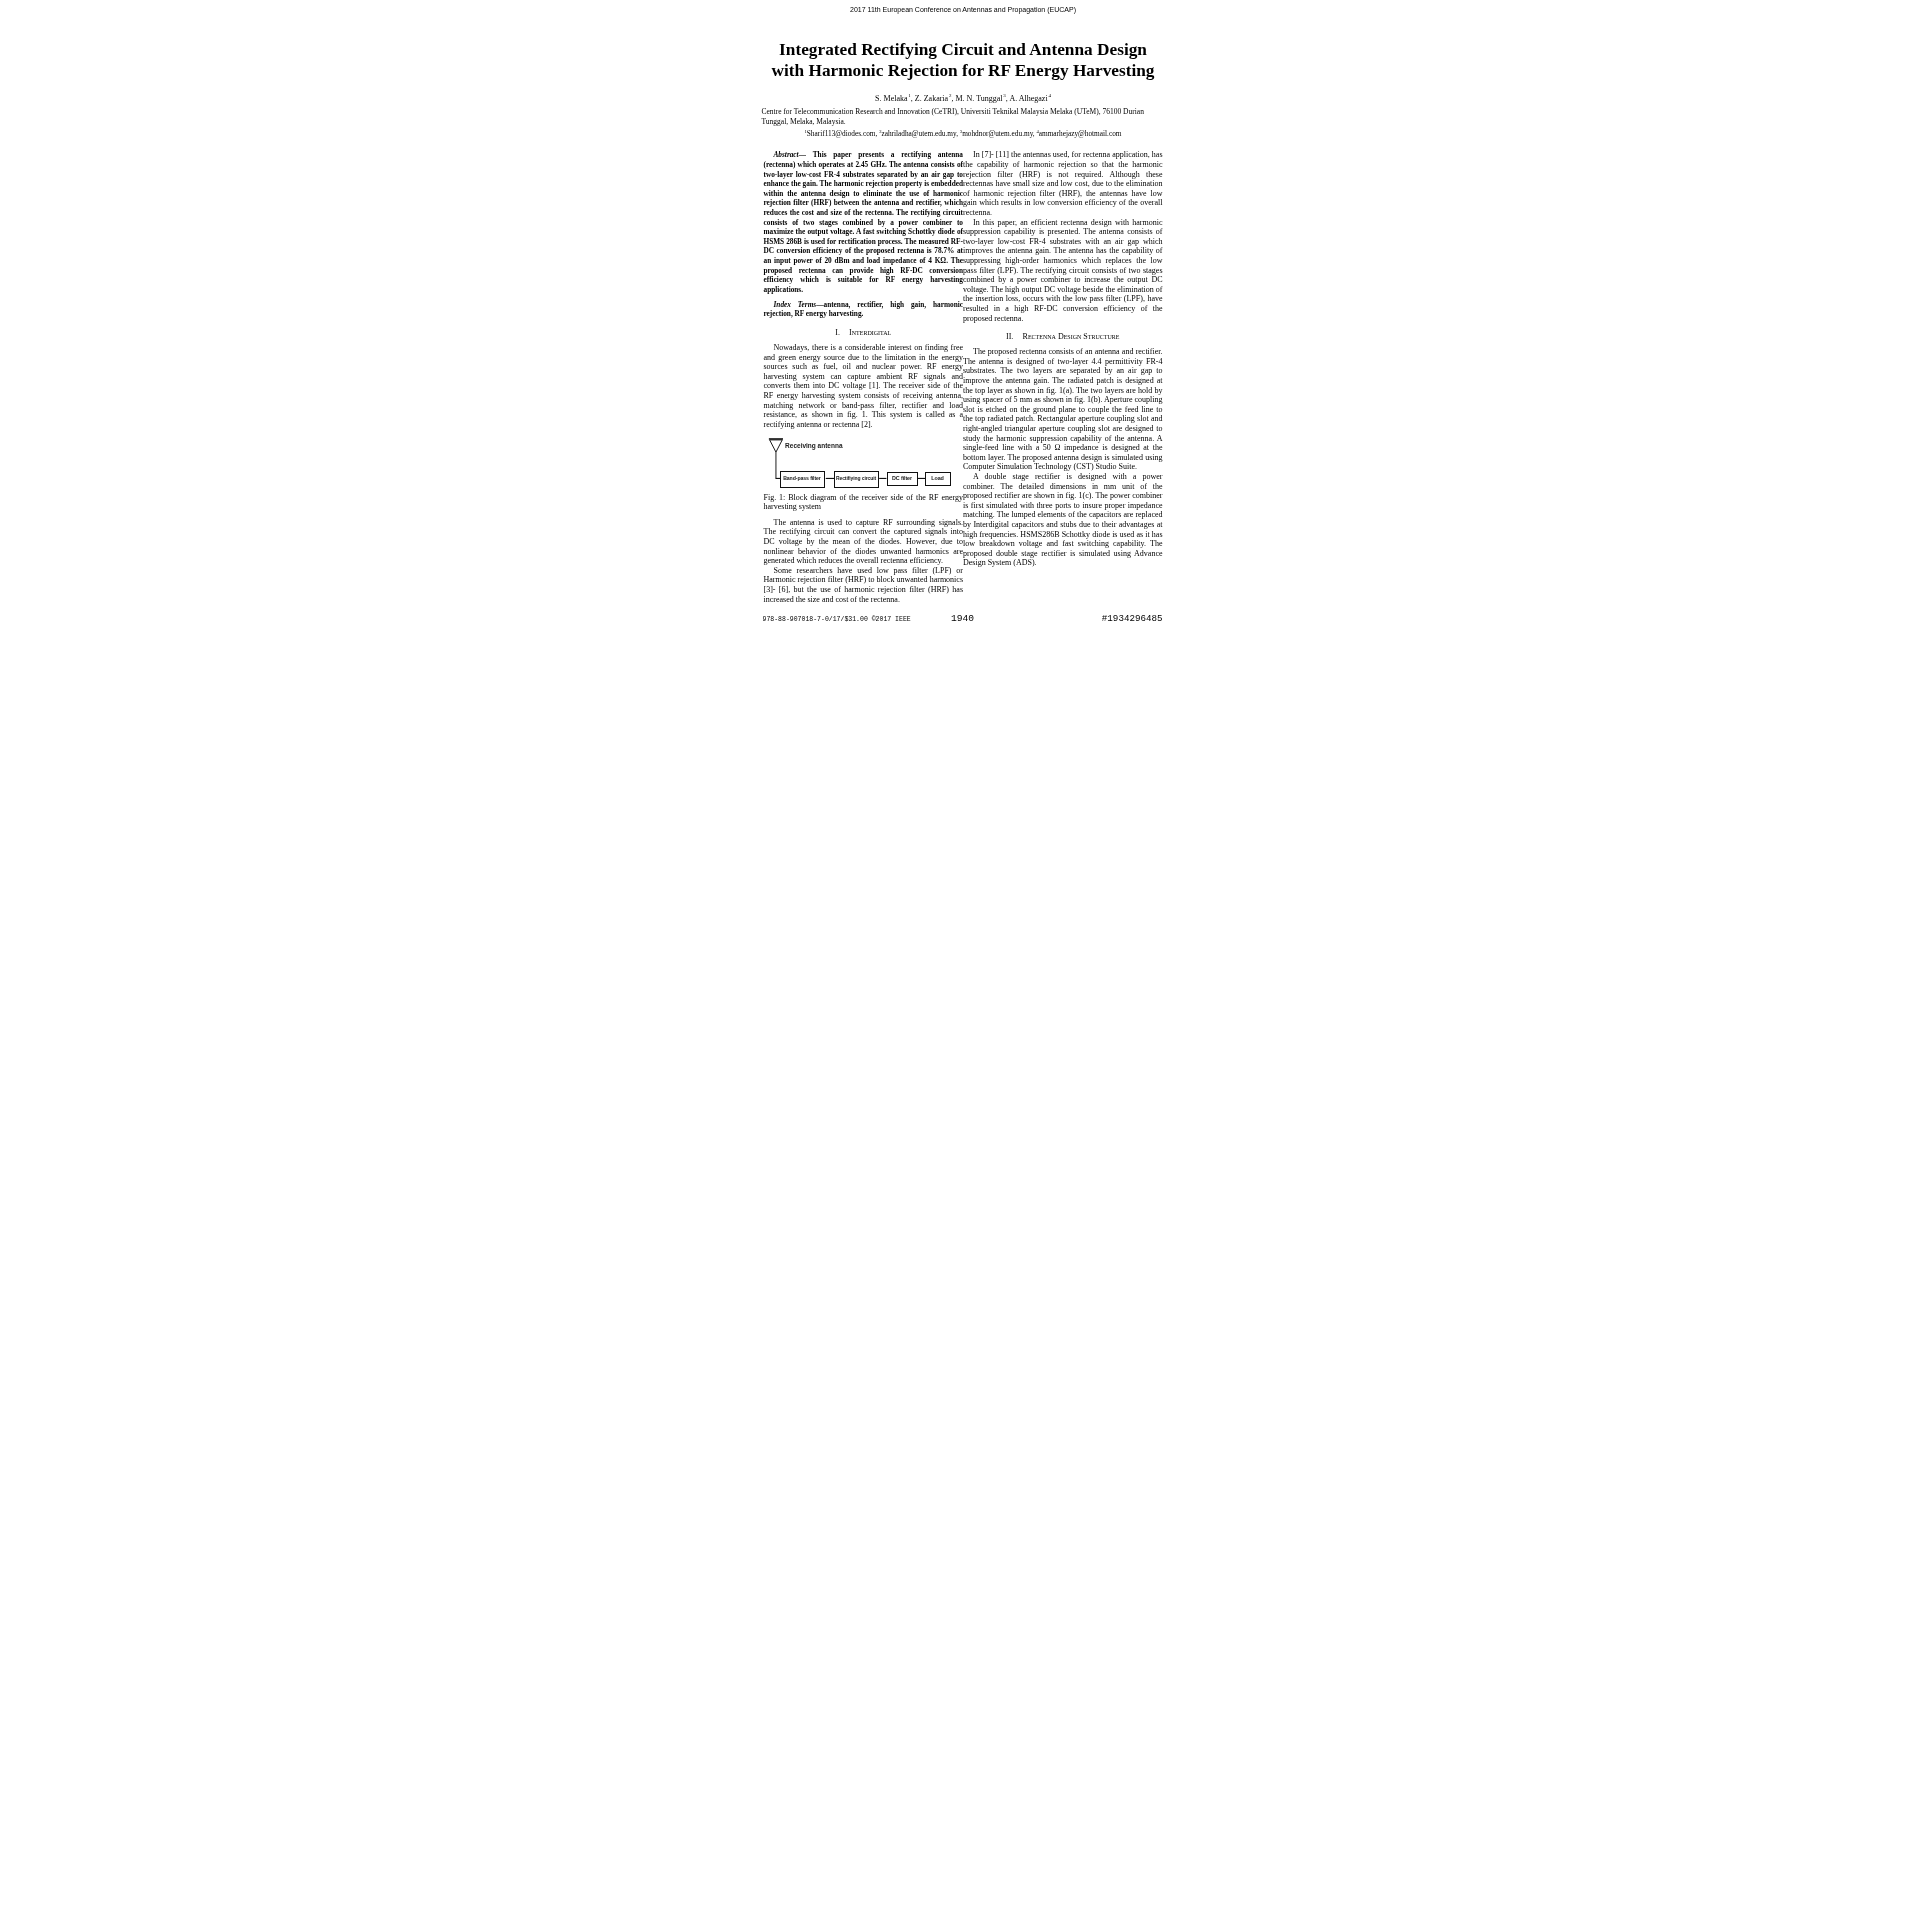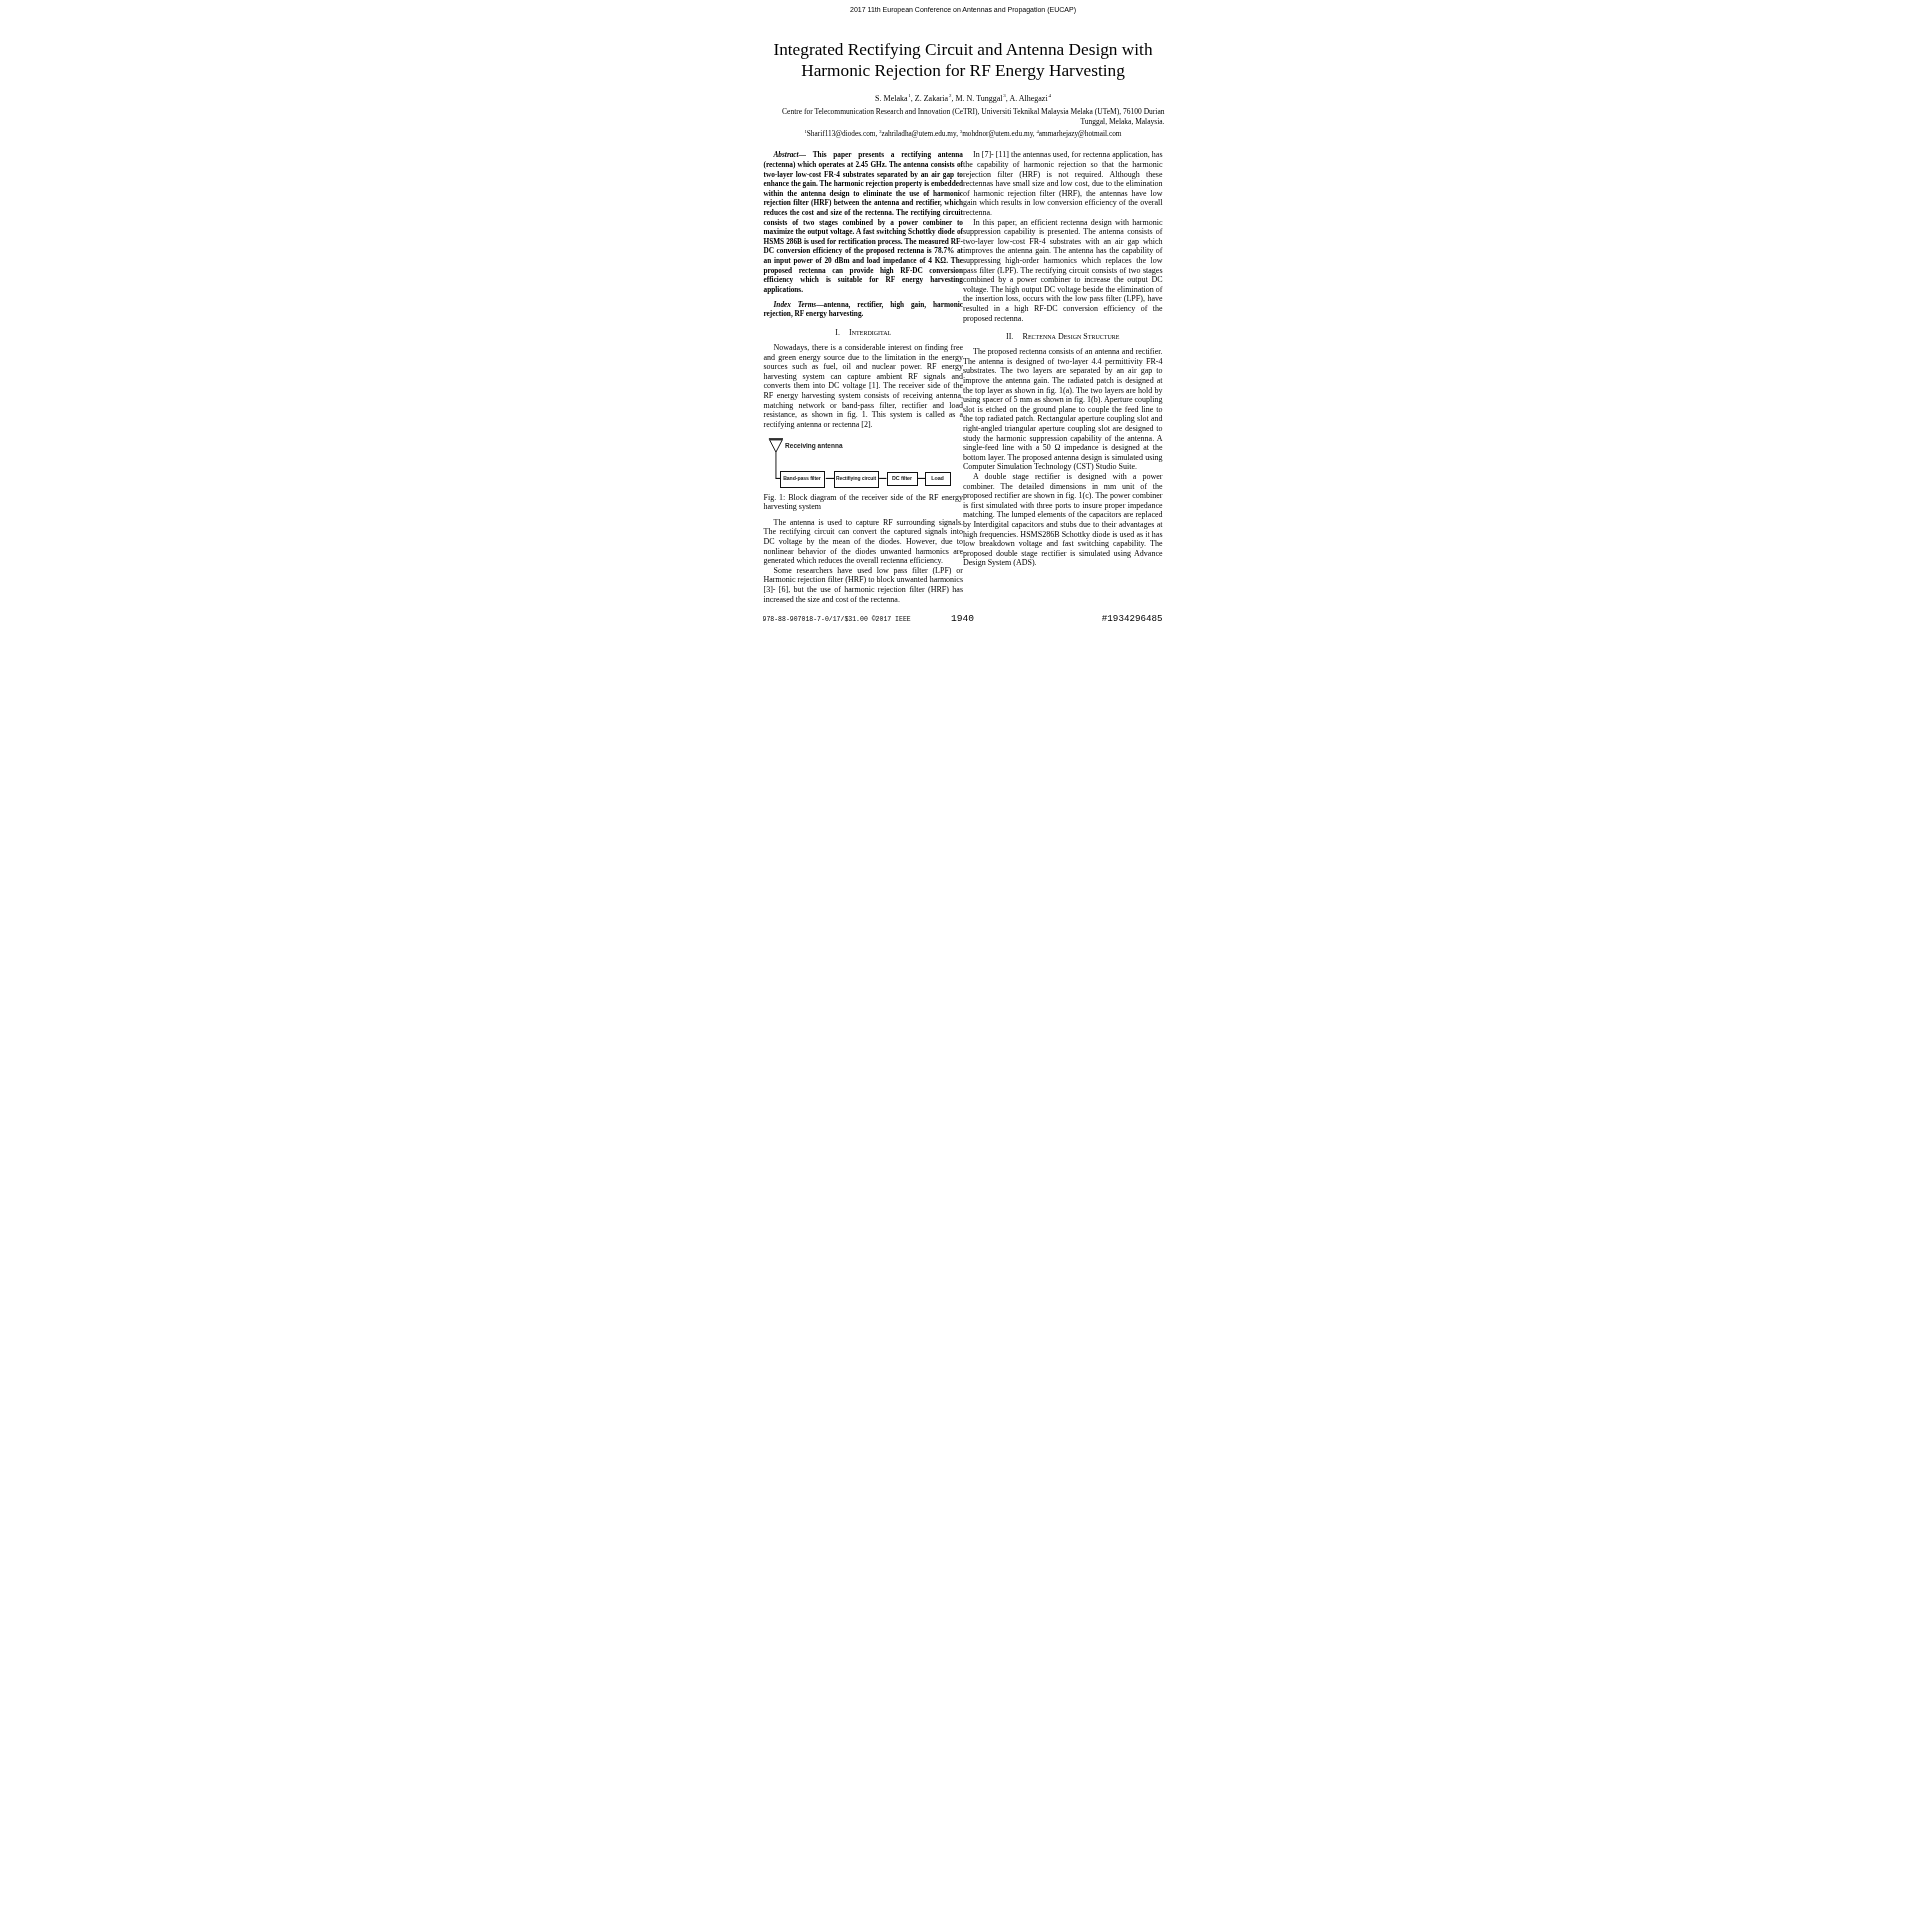--- a/index.html
+++ b/index.html
@@ -12,35 +12,35 @@
     font-family:"Liberation Serif","DejaVu Serif",serif;
     overflow:hidden;
   }
   .conf-header{
     padding-top:6.2px;
     text-align:center;
     font-family:"Liberation Sans","DejaVu Sans",sans-serif;
     font-size:7px;
   }
   .title{
-    font-weight:400;
+    font-weight:700;
     text-align:center;
     font-size:17.3px;
     line-height:1.18;
     margin:27px auto 12px;
     max-width:401px;
   }
   .authors{
     text-align:center;
     font-size:8px;
     margin-top:10px;
   }
   .authors sup{font-size:5px;margin-left:0.8px;}
   .affiliation{
-    text-align:right;
+    text-align:left;
     font-size:7.5px;
     line-height:1.35;
     margin:3.9px auto 0;
     max-width:403px;
   }
   .emails{
     text-align:center;
     font-size:7.3px;
     margin-top:1.9px;
   }

